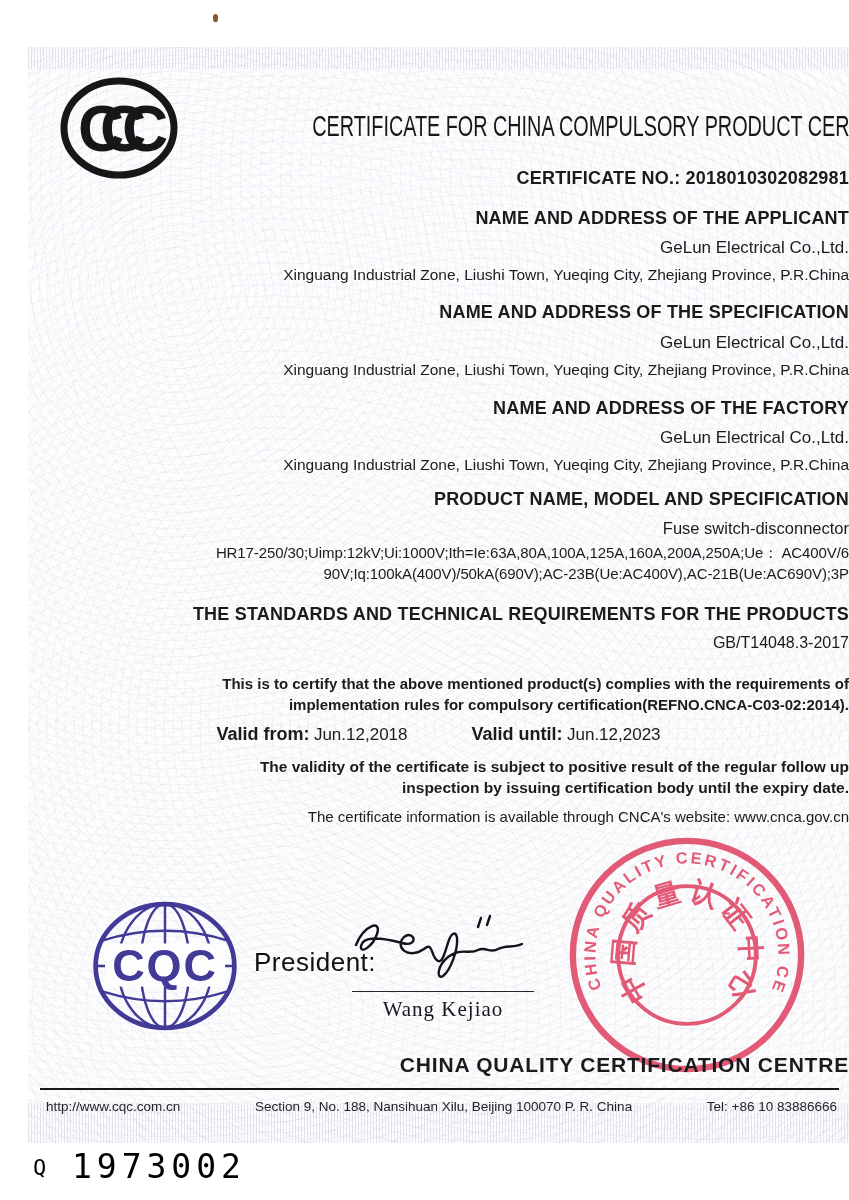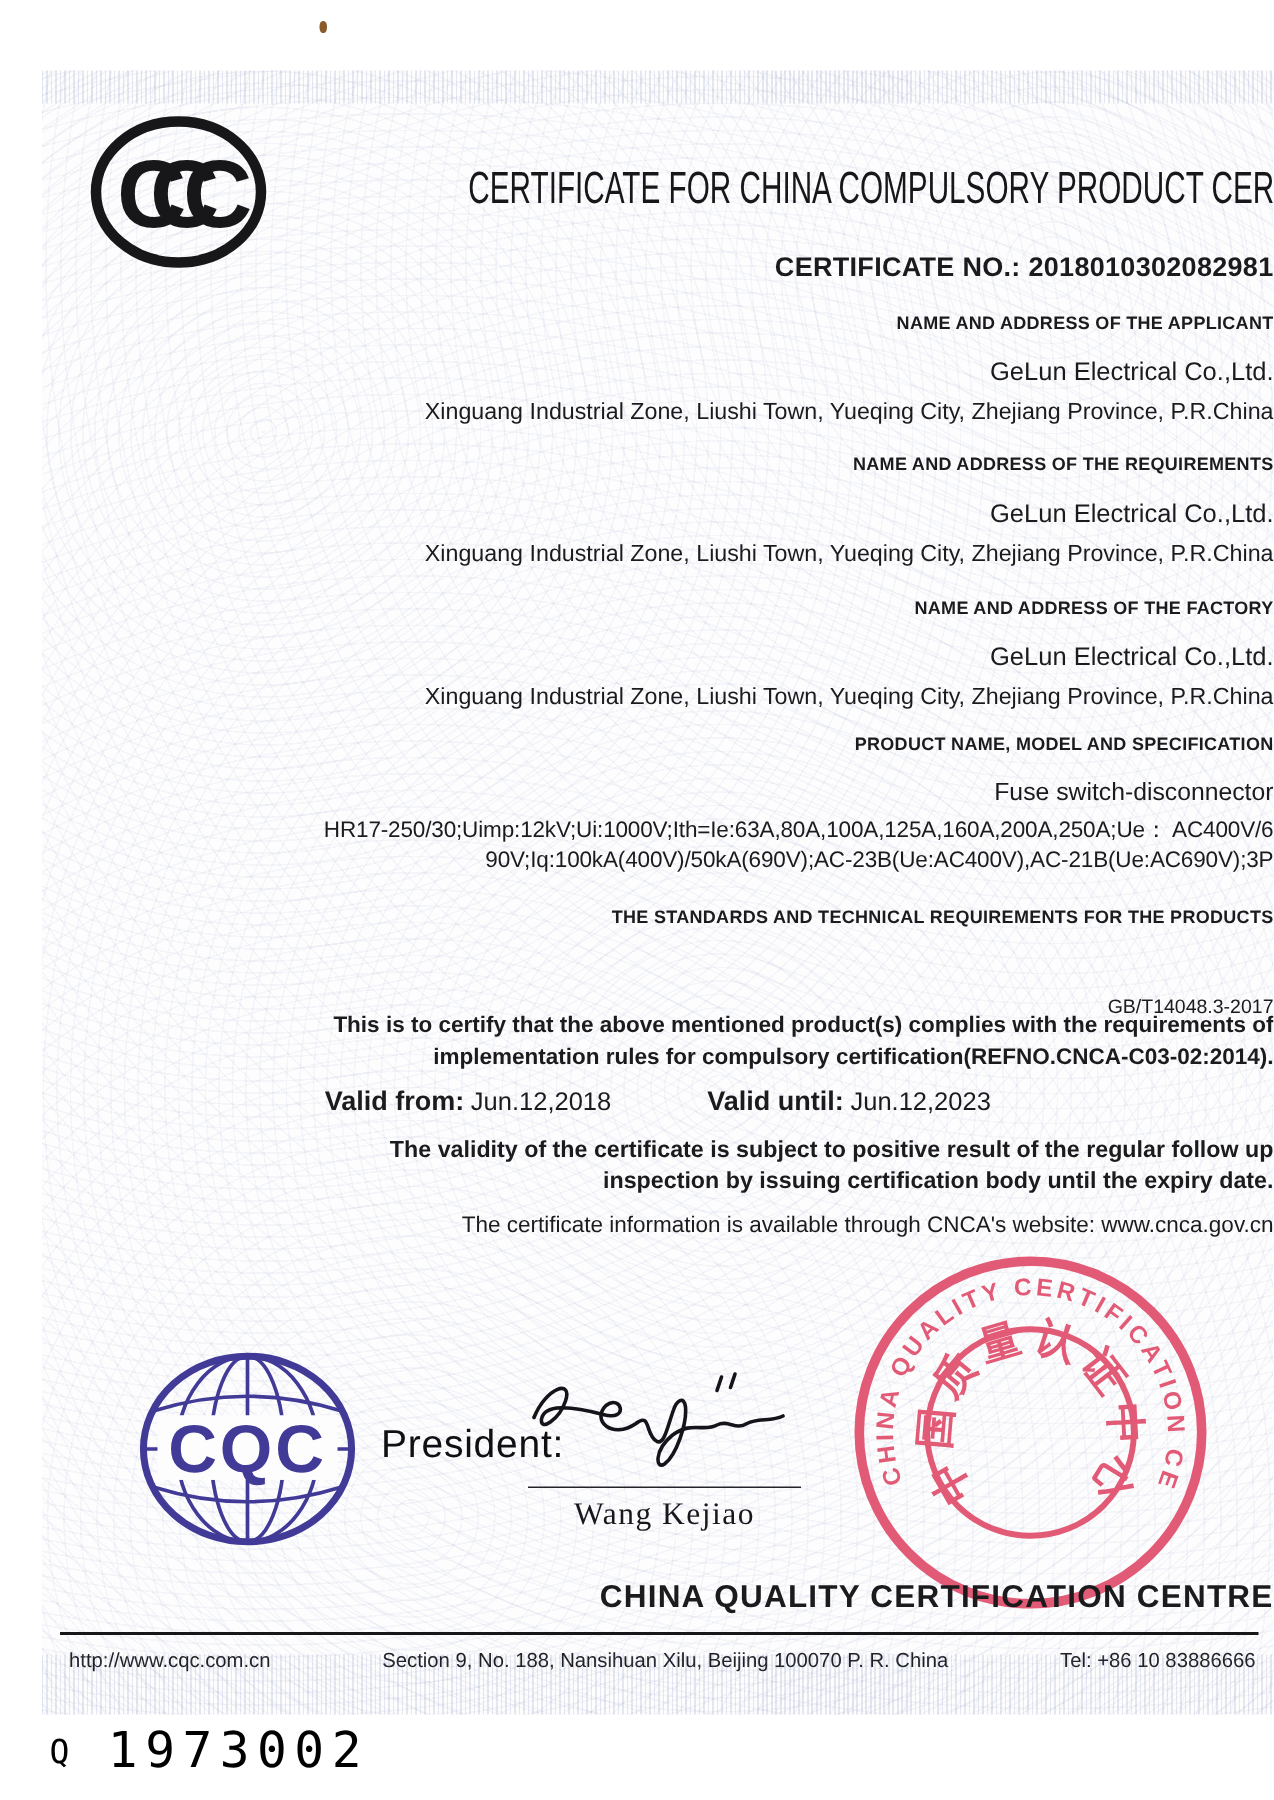--- a/index.html
+++ b/index.html
@@ -21,26 +21,26 @@
     background:repeating-linear-gradient(90deg, rgba(104,116,168,.16) 0 1px, rgba(0,0,0,0) 1px 3px);
   }
   .paper::before{top:0;height:22px;}
   .paper::after{bottom:0;height:40px;}
   .abs{position:absolute;left:0;right:0;text-align:right;}
   .ccc-logo{position:absolute;left:30px;top:28px;width:122px;height:106px;}
   .title-wrap{position:absolute;left:118px;right:16px;top:62px;text-align:center;white-space:nowrap;}
   .title-text{display:inline-block;font-size:30px;font-weight:400;letter-spacing:0px;
     transform:scaleX(.66);transform-origin:center;color:#17171a;}
   .cert-no{top:121px;font-size:18px;font-weight:700;letter-spacing:.2px;}
-  .sec-h{font-size:12px;font-weight:700;letter-spacing:.2px;}
+  .sec-h{font-size:18px;font-weight:700;letter-spacing:.2px;}
   .org-name{font-size:17px;}
   .org-addr{font-size:15.5px;}
   .prod-name{font-size:16.5px;}
   .spec-line{font-size:15px;letter-spacing:-0.1px;}
-  .std-val{font-size:13px;margin-top:29px;}
+  .std-val{font-size:16px;}
   .certify{font-size:15px;font-weight:700;}
   .valid-row{top:677px;display:flex;justify-content:center;gap:64px;}
   .valid-label{font-size:18px;font-weight:700;}
   .valid-value{font-size:17px;font-weight:400;}
   .validity{font-size:15.5px;font-weight:700;}
   .cnca{font-size:15px;}
   .cqc-logo{position:absolute;left:62px;top:843px;width:150px;height:152px;}
   .president{position:absolute;left:214px;top:900px;font-size:26px;letter-spacing:.5px;color:#101013;margin-left:12px;}
   .sig-svg{position:absolute;left:322px;top:858px;width:186px;height:86px;}
   .sig-line{position:absolute;left:324px;top:944px;width:182px;border-top:1.6px solid #23232a;}
@@ -74,21 +74,21 @@
   <div class="title-wrap">
     <span class="title-text">CERTIFICATE FOR CHINA COMPULSORY PRODUCT CERTIFICATION</span>
   </div>
 
   <div class="abs cert-no">CERTIFICATE NO.: 2018010302082981</div>
 
   <div class="abs sec-h" style="top:161px">NAME AND ADDRESS OF THE APPLICANT</div>
   <div class="abs org-name" style="top:191px">GeLun Electrical Co.,Ltd.</div>
   <div class="abs org-addr" style="top:219px">Xinguang Industrial Zone, Liushi Town, Yueqing City, Zhejiang Province, P.R.China</div>
 
-  <div class="abs sec-h" style="top:255px">NAME AND ADDRESS OF THE REQUIREMENTS</div>
+  <div class="abs sec-h" style="top:255px">NAME AND ADDRESS OF THE SPECIFICATION</div>
   <div class="abs org-name" style="top:286px">GeLun Electrical Co.,Ltd.</div>
   <div class="abs org-addr" style="top:314px">Xinguang Industrial Zone, Liushi Town, Yueqing City, Zhejiang Province, P.R.China</div>
 
   <div class="abs sec-h" style="top:351px">NAME AND ADDRESS OF THE FACTORY</div>
   <div class="abs org-name" style="top:381px">GeLun Electrical Co.,Ltd.</div>
   <div class="abs org-addr" style="top:409px">Xinguang Industrial Zone, Liushi Town, Yueqing City, Zhejiang Province, P.R.China</div>
 
   <div class="abs sec-h" style="top:442px">PRODUCT NAME, MODEL AND SPECIFICATION</div>
   <div class="abs prod-name" style="top:472px">Fuse switch-disconnector</div>
   <div class="abs spec-line" style="top:497px">HR17-250/30;Uimp:12kV;Ui:1000V;Ith=Ie:63A,80A,100A,125A,160A,200A,250A;Ue： AC400V/6</div>

